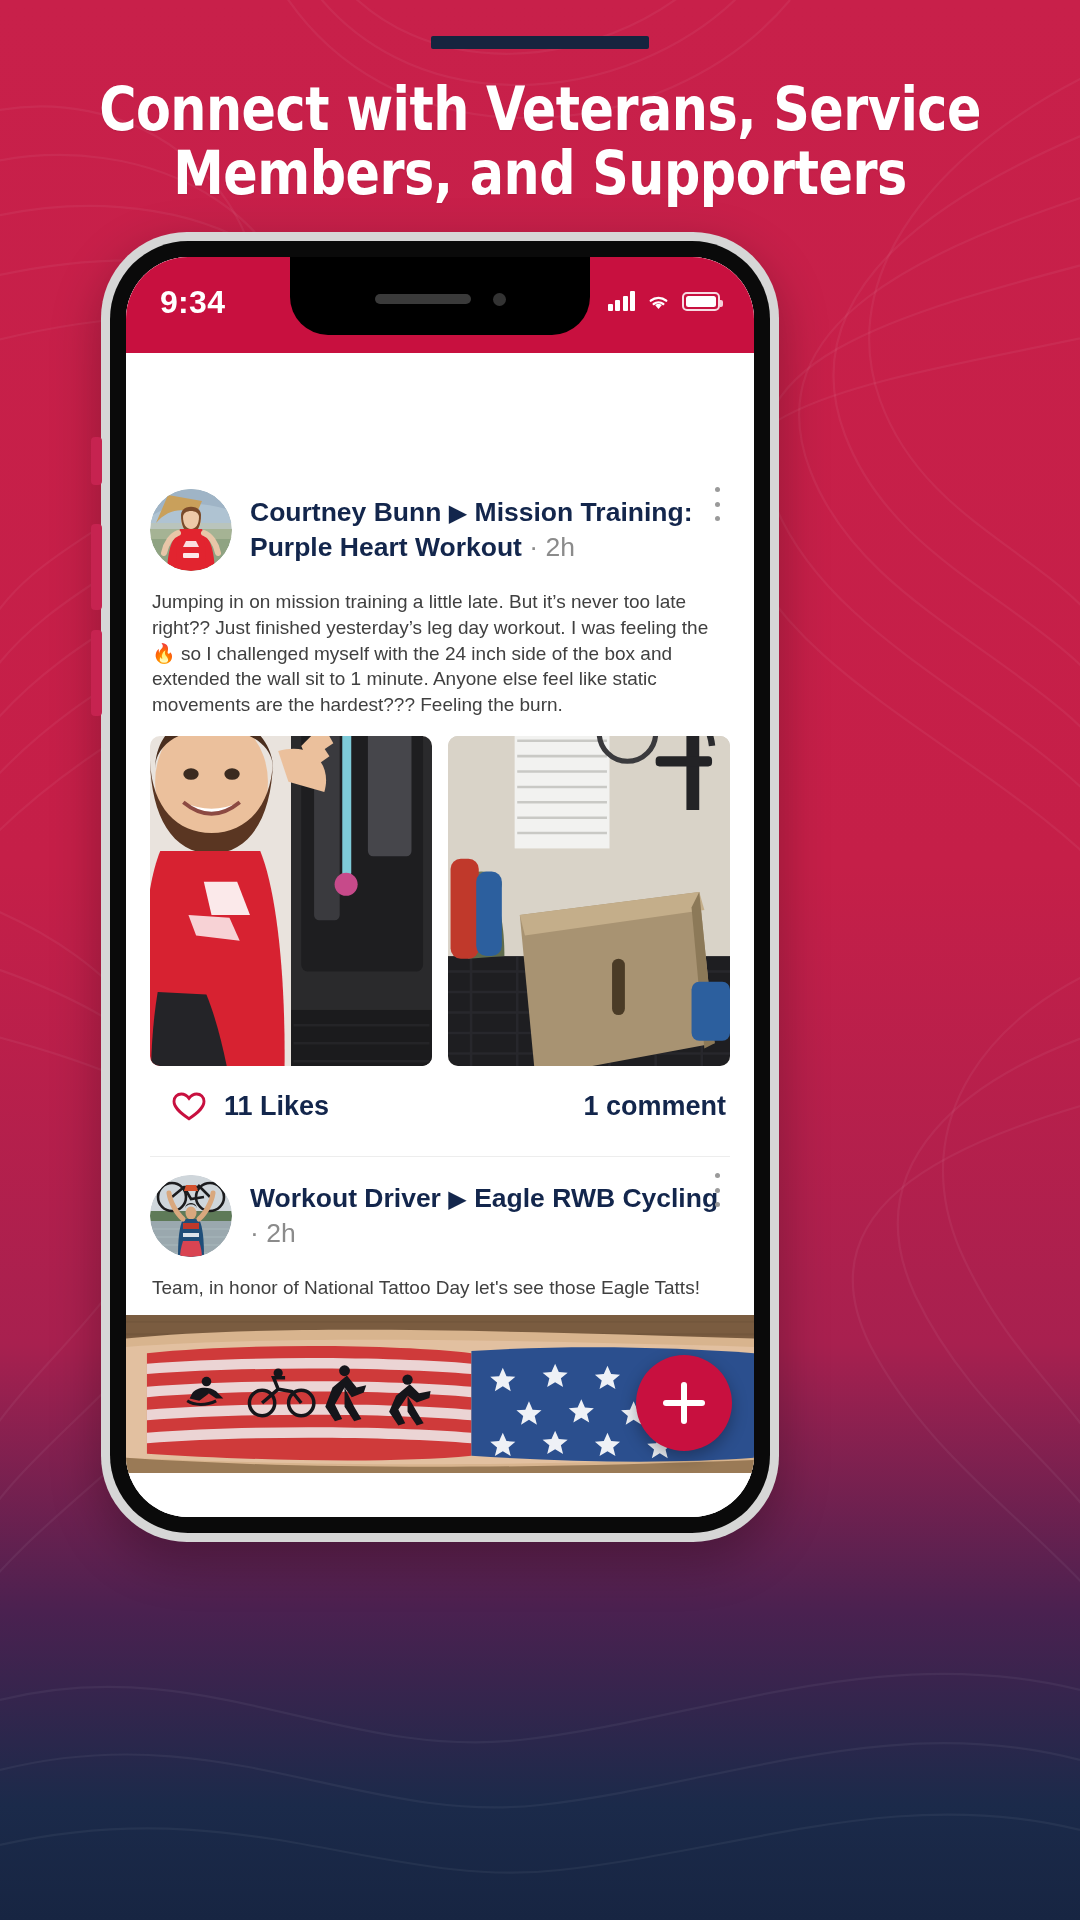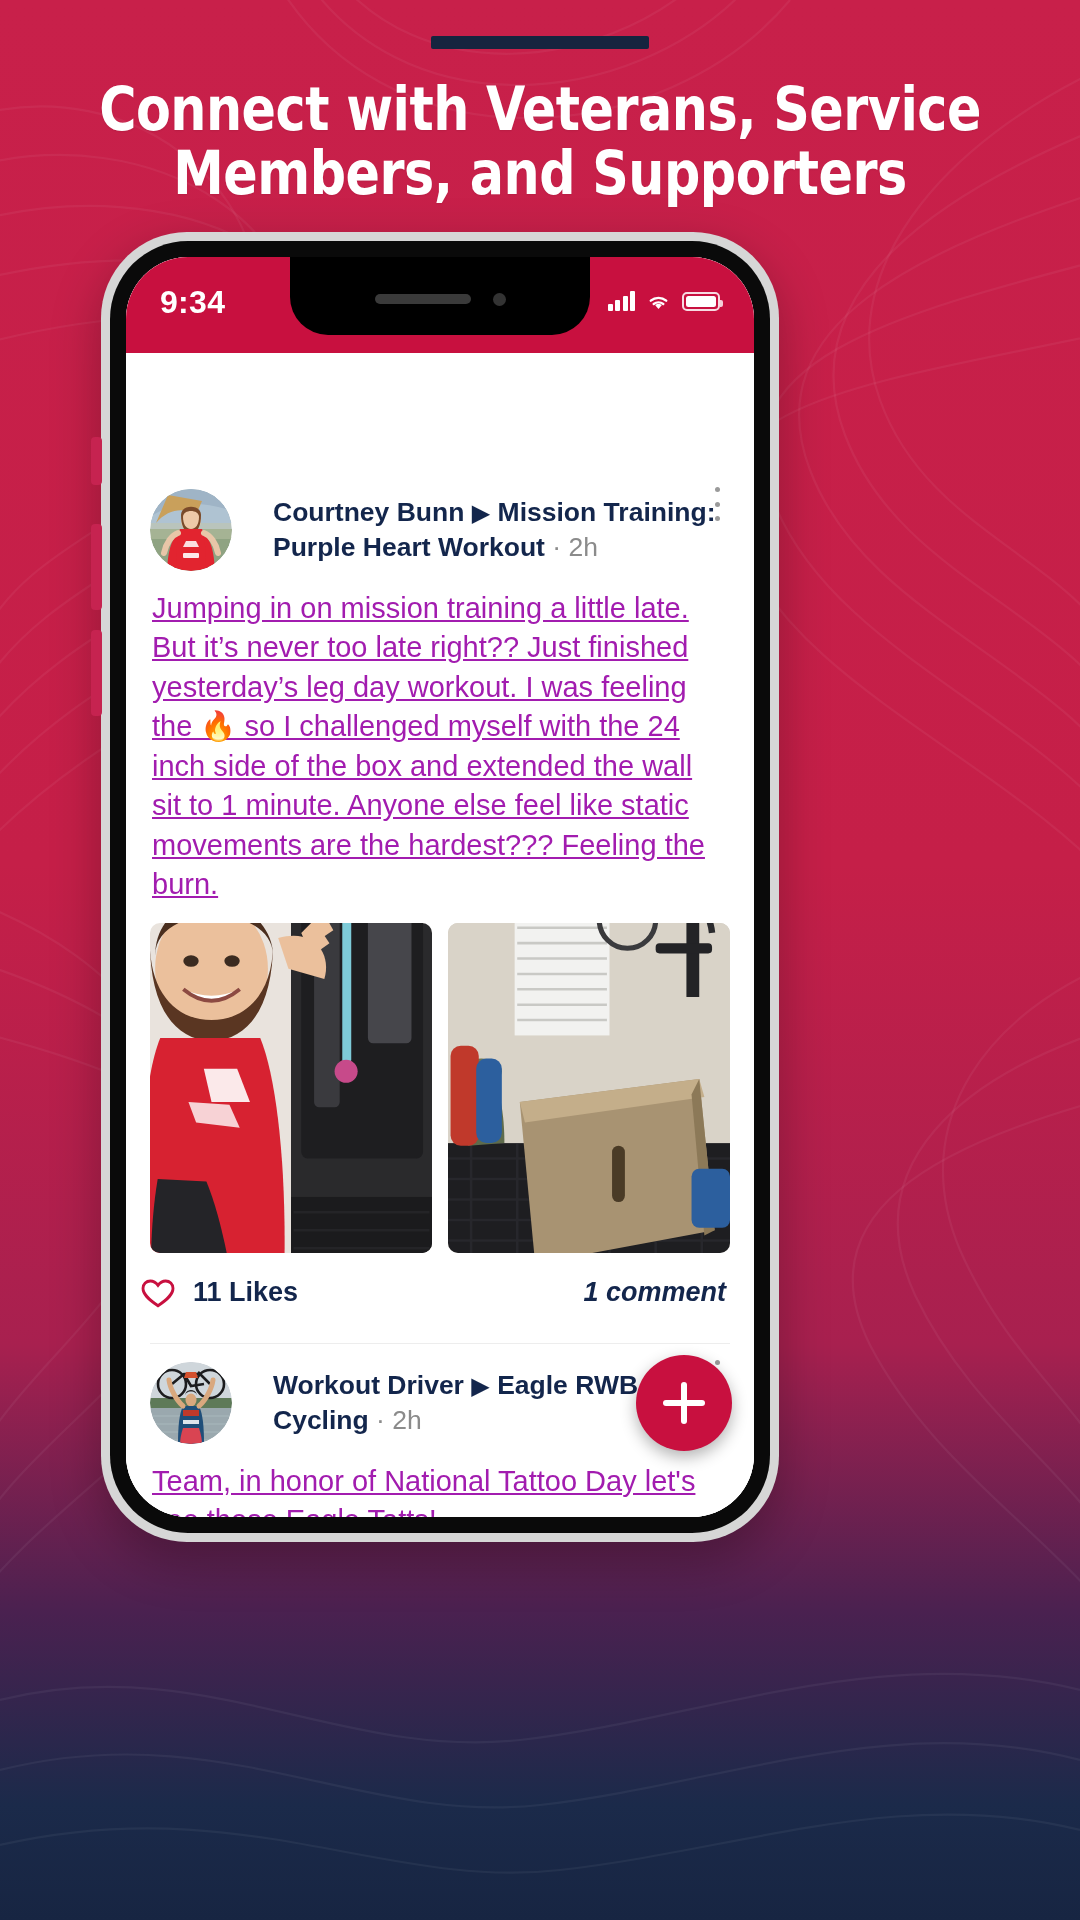--- a/index.html
+++ b/index.html
@@ -109,49 +109,49 @@
 
   
   #feed { position:absolute; top:0; left:0; right:0; bottom:0; background:#fff; overflow:hidden; }
   #feed-inner { position:absolute; top:214px; left:0; right:0; }
 
   .post { background:#fff; padding:0 0 6px 0; }
   .post-sep { height:1px; background:#EDEDED; margin:10px 24px 0 24px; }
   .post-head { display:flex; align-items:flex-start; gap:18px; padding:18px 24px 0 24px; position:relative; }
   .avatar { width:82px; height:82px; border-radius:50%; flex:0 0 82px; overflow:hidden; position:relative; }
   .avatar svg { width:100%; height:100%; display:block; }
-  .post-meta { flex:1; padding-top:6px; font-size:26.5px; line-height:1.33;margin-left:23px; }
+  .post-meta { flex:1; padding-top:6px; font-size:26.5px; line-height:1.33; }
   .author { color:#13264C; font-weight:bold; }
   .arrow-ic { color:#13264C; font-size:24px; }
   .group { color:#13264C; font-weight:bold; }
   .dot-time { color:#8B8B8B; font-weight:normal; }
   .kebab {
     position:absolute; right:24px; top:16px; width:26px; height:34px;
     display:flex; flex-direction:column; align-items:center; justify-content:space-between;
   }
   .kebab i { width:5px; height:5px; background:#9A9A9A; border-radius:50%; display:block; }
 
   .post-body {
-    padding:18px 26px 0 26px; color:#a21caf;
-    font-size:29px; line-height:1.36;text-decoration:underline;
+    padding:18px 26px 0 26px; color:#404040;
+    font-size:19px; line-height:1.36;
   }
 
   .media-2 { display:flex; gap:16px; padding:18px 24px 0 24px; }
   .media-2 .ph { flex:1; height:330px; border-radius:10px; overflow:hidden; position:relative; }
   .media-1 { padding:14px 0 0 0; }
   .media-1 .ph { width:100%; height:158px; overflow:hidden; position:relative; }
   .ph svg { width:100%; height:100%; display:block; }
 
   .post-actions {
     display:flex; align-items:center; justify-content:space-between;
-    padding:22px 28px 16px 12px;
+    padding:22px 28px 16px 43px;
   }
   .likes { display:flex; align-items:center; gap:15px; }
   .likes-text { color:#13264C; font-weight:bold; font-size:27px; }
-  .comment-text { color:#13264C; font-weight:bold; font-size:27px;font-style:italic; }
+  .comment-text { color:#13264C; font-weight:bold; font-size:27px; }
 
   
   #fab {
     position:absolute; right:22px; bottom:66px;
     width:96px; height:96px; border-radius:50%;
     background:#C8103F; display:flex; align-items:center; justify-content:center;
     box-shadow:0 6px 16px rgba(0,0,0,.3); z-index:10;
   }
   #fab .plus-v, #fab .plus-h { position:absolute; background:#fff; border-radius:3px; }
   #fab .plus-v { width:6px; height:42px; }

